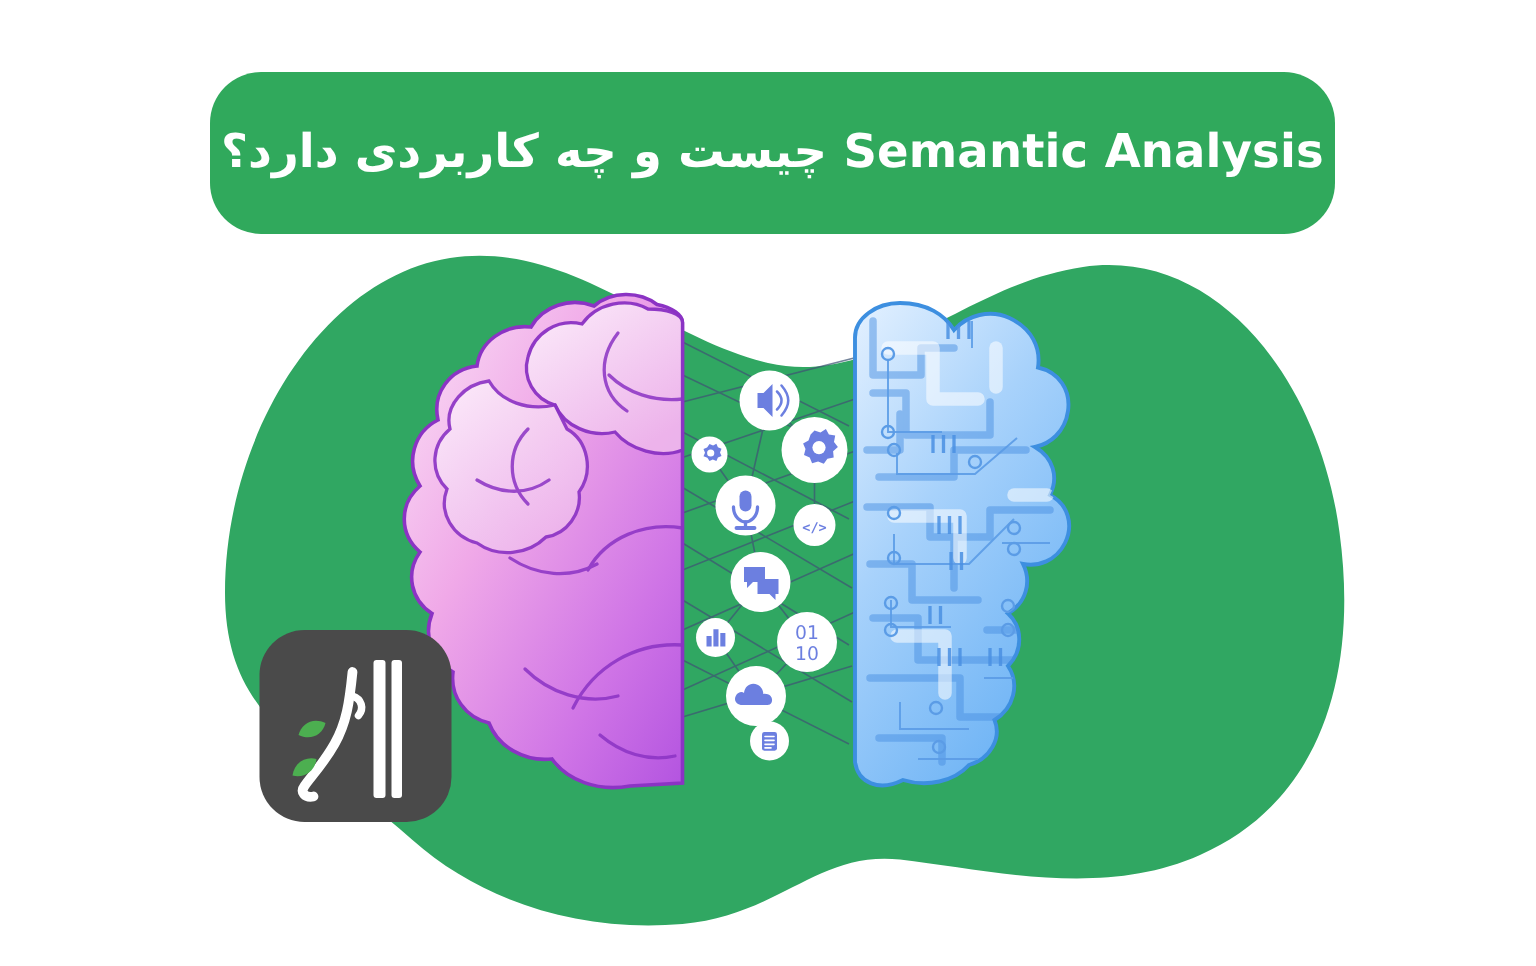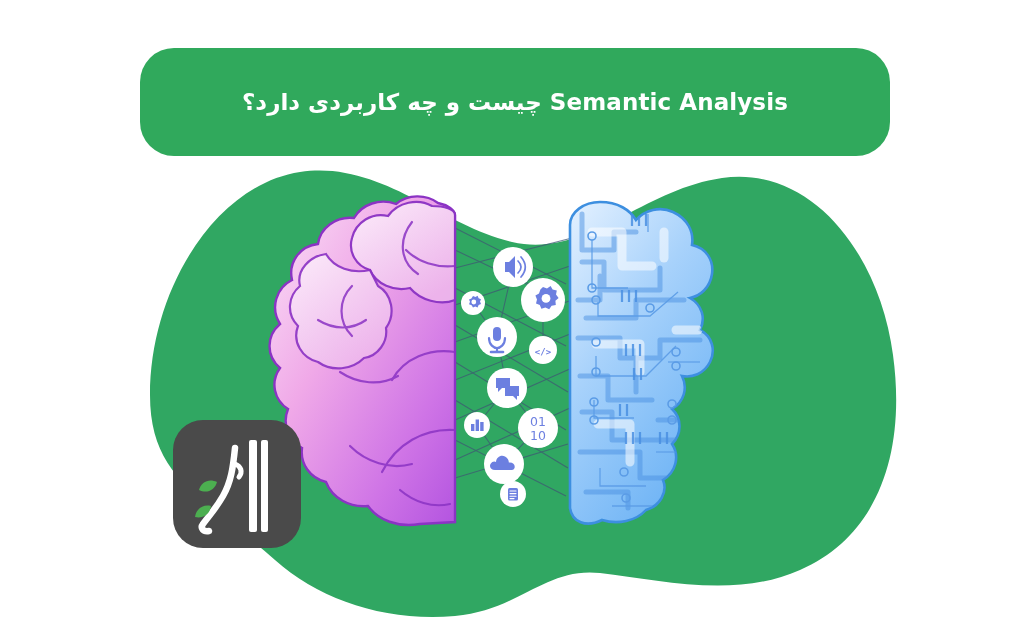--- a/index.html
+++ b/index.html
@@ -30,21 +30,21 @@
     background: #30a95c;
     border-radius: 34px;
     display: flex;
     align-items: center;
     justify-content: center;
     box-sizing: border-box;
     padding: 0 26px;
   }
   .banner-title {
     color: #ffffff;
-    font-size: 23px;
+    font-size: 31px;
     font-weight: bold;
     letter-spacing: 0.1px;
     direction: rtl;
     text-align: right;
     white-space: nowrap;
     line-height: 1.15;
   }
 
   
   .blob-layer {

